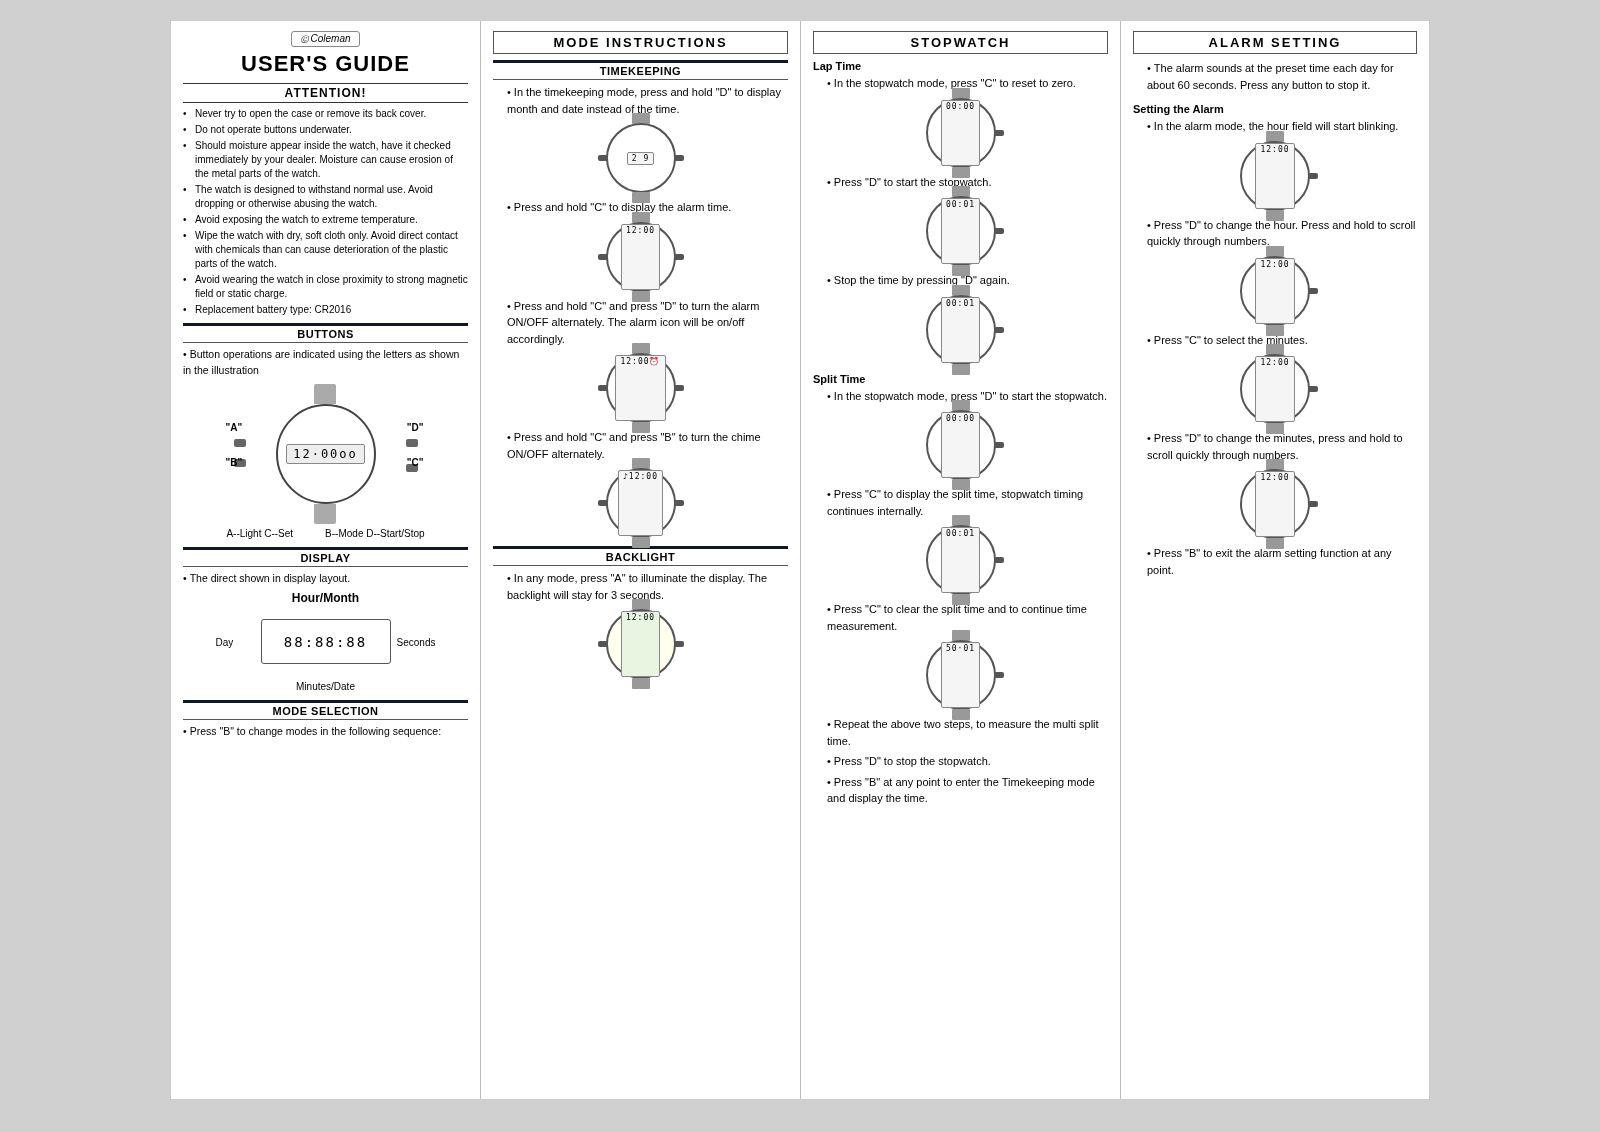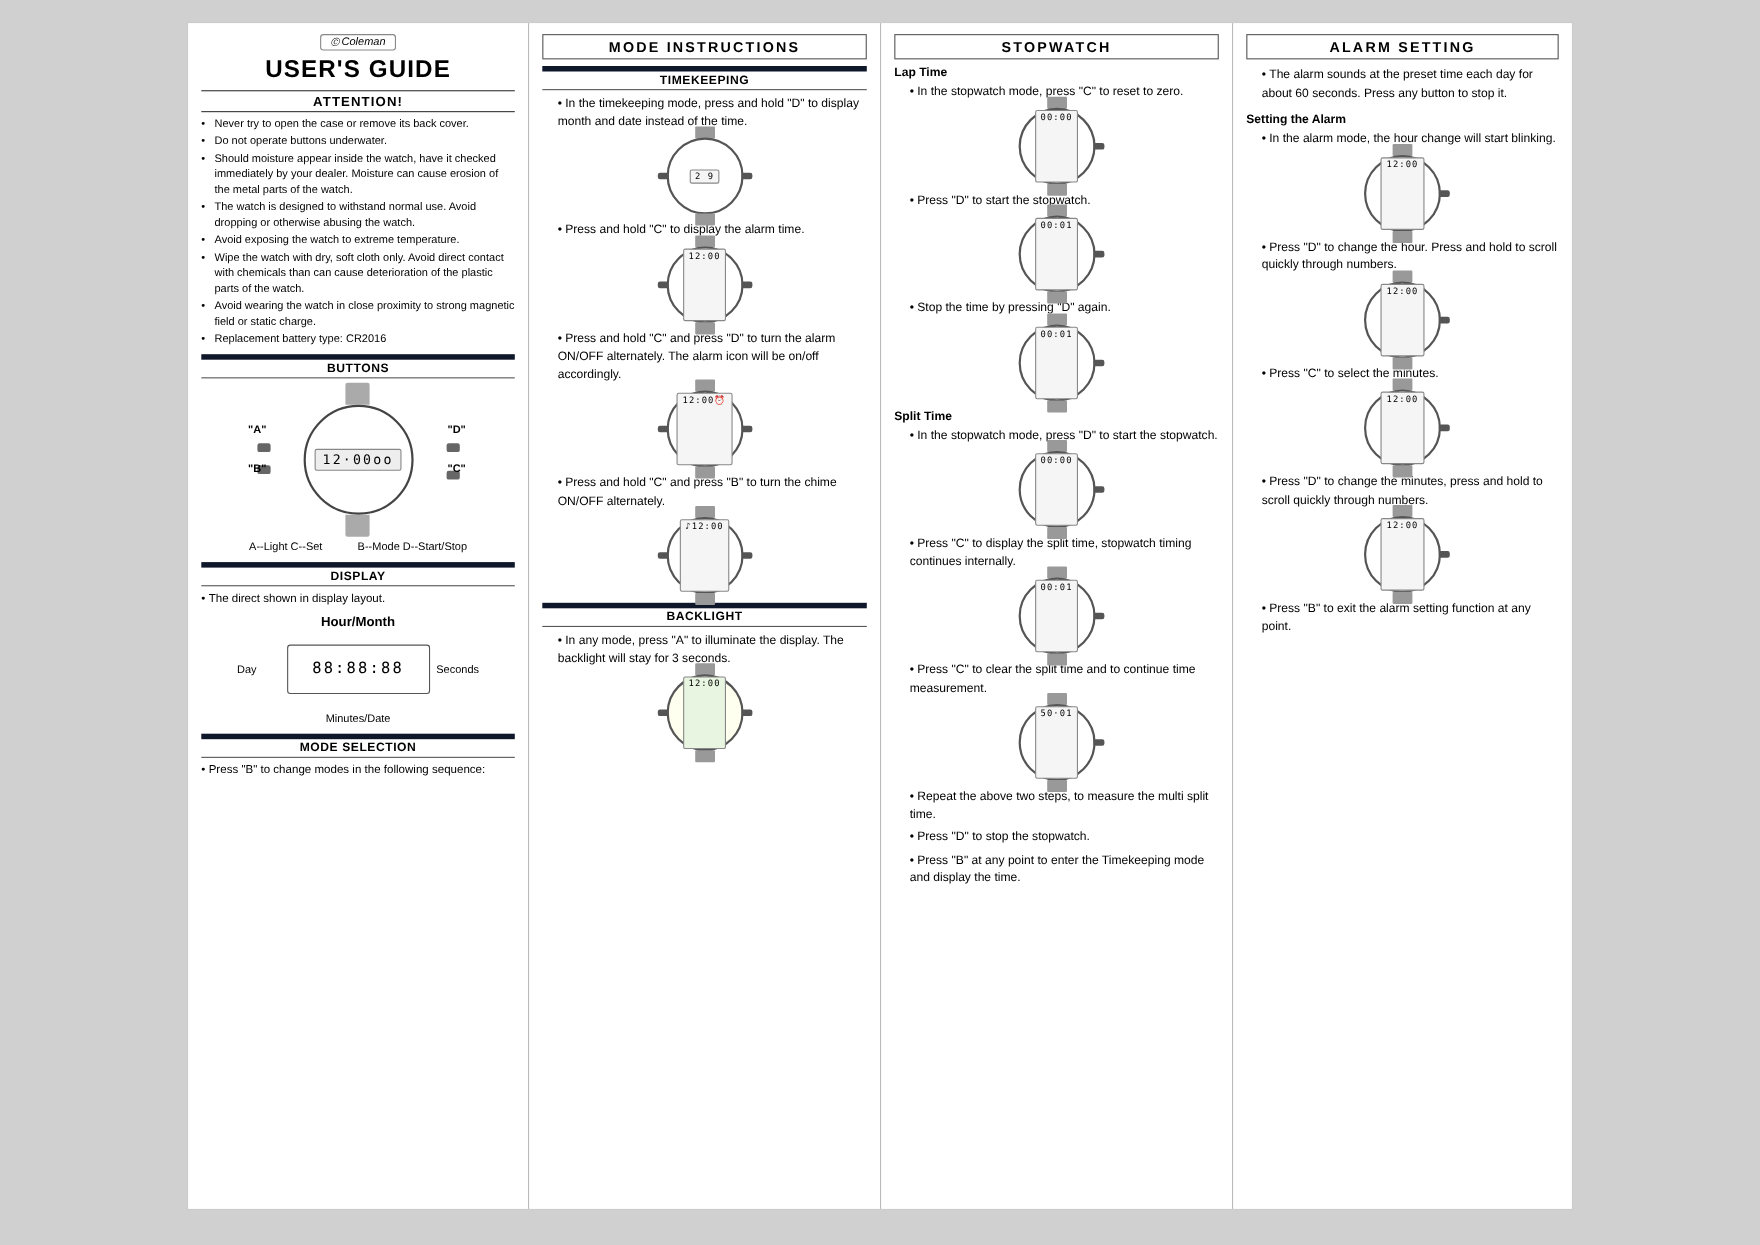--- a/index.html
+++ b/index.html
@@ -81,21 +81,21 @@
       border-top: 1px solid #333;
       border-bottom: 1px solid #333;
       padding: 2px 0;
       margin: 6px 0 4px 0;
       letter-spacing: 1px;
     }
     .section-title-small {
       text-align: center;
       font-size: 11px;
       font-weight: bold;
-      border-top: 5px solid #0f172a;
+      border-top: 3px solid #0f172a;
       border-bottom: 1px solid #555;
       padding: 2px 0;
       margin: 6px 0 4px 0;
       letter-spacing: 0.5px;
     }
     .col-header {
       text-align: center;
       font-size: 13px;
       font-weight: bold;
       border: 1px solid #555;
@@ -246,20 +246,21 @@
       <li>Do not operate buttons underwater.</li>
       <li>Should moisture appear inside the watch, have it checked immediately by your dealer. Moisture can cause erosion of the metal parts of the watch.</li>
       <li>The watch is designed to withstand normal use. Avoid dropping or otherwise abusing the watch.</li>
       <li>Avoid exposing the watch to extreme temperature.</li>
       <li>Wipe the watch with dry, soft cloth only. Avoid direct contact with chemicals than can cause deterioration of the plastic parts of the watch.</li>
       <li>Avoid wearing the watch in close proximity to strong magnetic field or static charge.</li>
       <li>Replacement battery type: CR2016</li>
     </ul>
 
     <div class="section-title-small">BUTTONS</div>
+    <p class="bullet-para">Button operations are indicated using the letters as shown in the illustration</p>
 
     <div style="position:relative; width:200px; height:140px; margin:0 auto;">
 
       <div style="position:absolute;left:88px;top:0;width:22px;height:20px;background:#aaa;border-radius:2px 2px 0 0;"></div>
 
       <div style="position:absolute;left:88px;bottom:0;width:22px;height:20px;background:#aaa;border-radius:0 0 2px 2px;"></div>
 
       <div style="position:absolute;left:50px;top:20px;width:100px;height:100px;border-radius:50%;border:2.5px solid #444;background:white;display:flex;align-items:center;justify-content:center;">
         <div style="display:flex;align-items:center;justify-content:flex-start;flex-direction:column;">
           <div style="background:#eee;border:1px solid #888;padding:2px 6px;font-family:monospace;font-size:12px;letter-spacing:2px;border-radius:2px;">12·00oo</div>
@@ -471,21 +472,21 @@
     <p class="indent-bullet">Press "B" at any point to enter the Timekeeping mode and display the time.</p>
   </div>
 
   <div class="col4">
     <div class="col-header">ALARM SETTING</div>
 
     <p class="indent-bullet">The alarm sounds at the preset time each day for about 60 seconds. Press any button to stop it.</p>
 
     <div class="sub-bold" style="margin-top:10px;">Setting the Alarm</div>
 
-    <p class="indent-bullet">In the alarm mode, the hour change will start blinking.</p>
+    <p class="indent-bullet">In the alarm mode, the hour field will start blinking.</p>
 
     <div class="inline-watch">
       <div class="sm-watch-container">
         <div class="sm-watch-strap-t"></div>
         <div class="sm-watch">
           <div class="sm-watch-screen">12:00</div>
           <div class="sm-watch-btn"></div>
         </div>
         <div class="sm-watch-strap-b"></div>
       </div>

